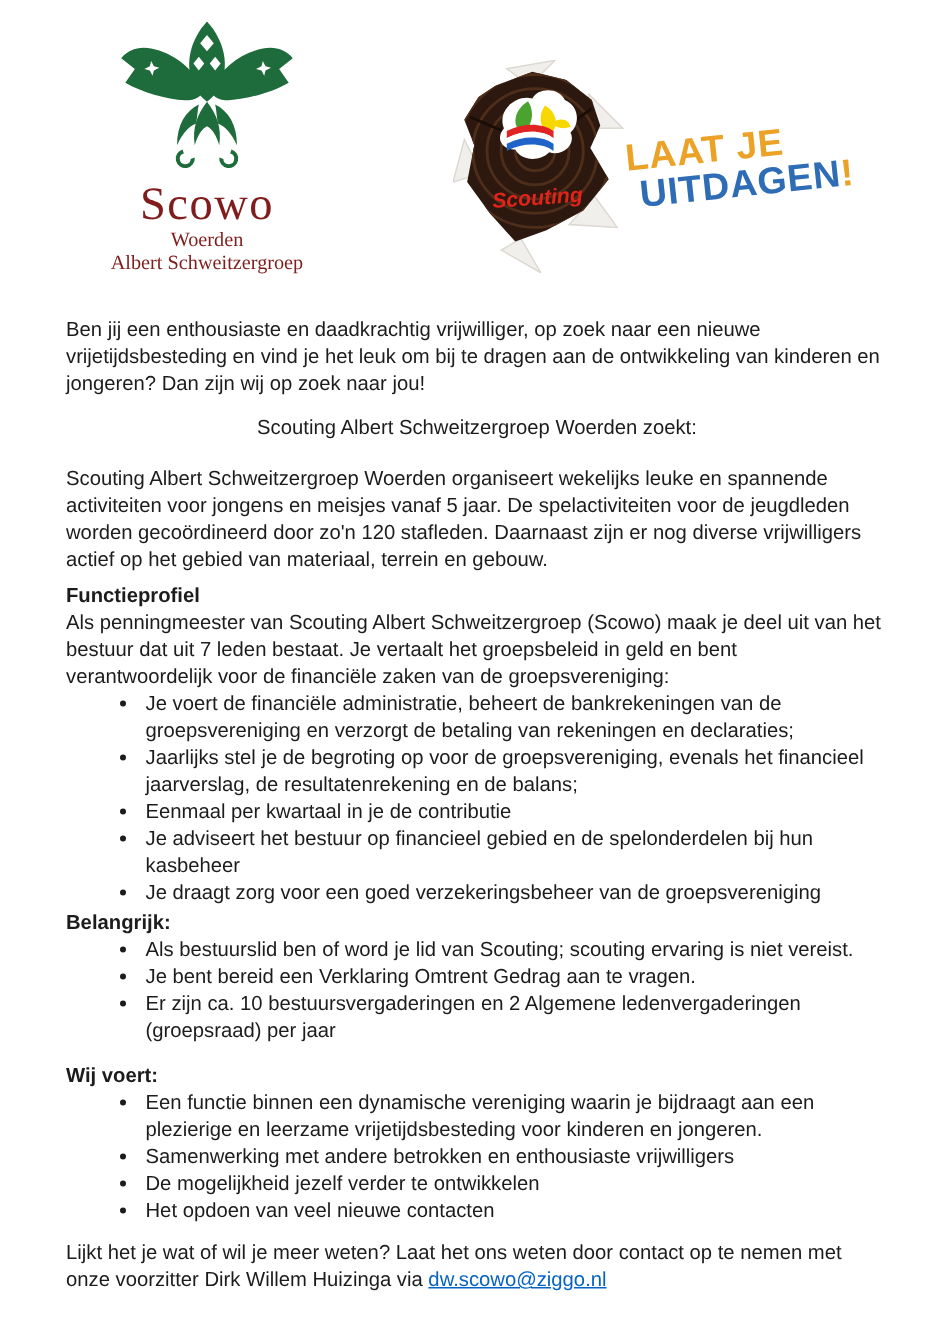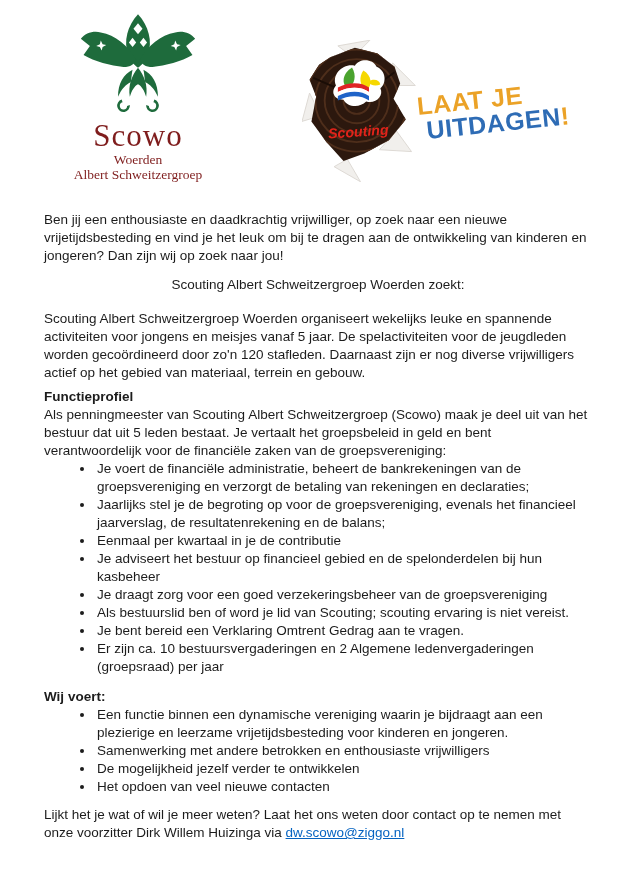--- a/index.html
+++ b/index.html
@@ -125,31 +125,32 @@
 
     <p class="seek">Scouting Albert Schweitzergroep Woerden zoekt:</p>
 
 
     <section id="sec-scouting">
       <p>Scouting Albert Schweitzergroep Woerden organiseert wekelijks leuke en spannende activiteiten voor jongens en meisjes vanaf 5 jaar. De spelactiviteiten voor de jeugdleden worden gecoördineerd door zo'n 120 stafleden. Daarnaast zijn er nog diverse vrijwilligers actief op het gebied van materiaal, terrein en gebouw.</p>
     </section>
 
     <section id="sec-functieprofiel">
       <h2>Functieprofiel</h2>
-      <p>Als penningmeester van Scouting Albert Schweitzergroep (Scowo) maak je deel uit van het bestuur dat uit 5 leden bestaat. Je vertaalt het groepsbeleid in geld en bent verantwoordelijk voor de  financiële zaken van de groepsvereniging:</p>
+      <p>Als penningmeester van Scouting Albert Schweitzergroep (Scowo) maak je deel uit van het bestuur dat uit 7 leden bestaat. Je vertaalt het groepsbeleid in geld en bent verantwoordelijk voor de  financiële zaken van de groepsvereniging:</p>
       <ul>
         <li>Je voert de financiële administratie, beheert de bankrekeningen van de groepsvereniging en verzorgt de betaling van rekeningen en declaraties;</li>
         <li>Jaarlijks stel je de begroting op voor de groepsvereniging, evenals het financieel jaarverslag, de resultatenrekening en de balans;</li>
         <li>Eenmaal per kwartaal in je de contributie</li>
         <li>Je adviseert het bestuur op financieel gebied en de spelonderdelen bij hun kasbeheer</li>
         <li>Je draagt zorg voor een goed verzekeringsbeheer van de groepsvereniging</li>
       </ul>
     </section>
 
     <section id="sec-belangrijk">
+      <h2>Belangrijk:</h2>
       <ul>
         <li>Als bestuurslid ben of word je lid van Scouting; scouting ervaring is niet vereist.</li>
         <li>Je bent bereid een Verklaring Omtrent Gedrag aan te vragen.</li>
         <li>Er zijn ca. 10 bestuursvergaderingen en 2 Algemene ledenvergaderingen (groepsraad) per jaar</li>
       </ul>
     </section>
 
     <section id="sec-wijbieden">
       <h2>Wij voert:</h2>
       <ul>

